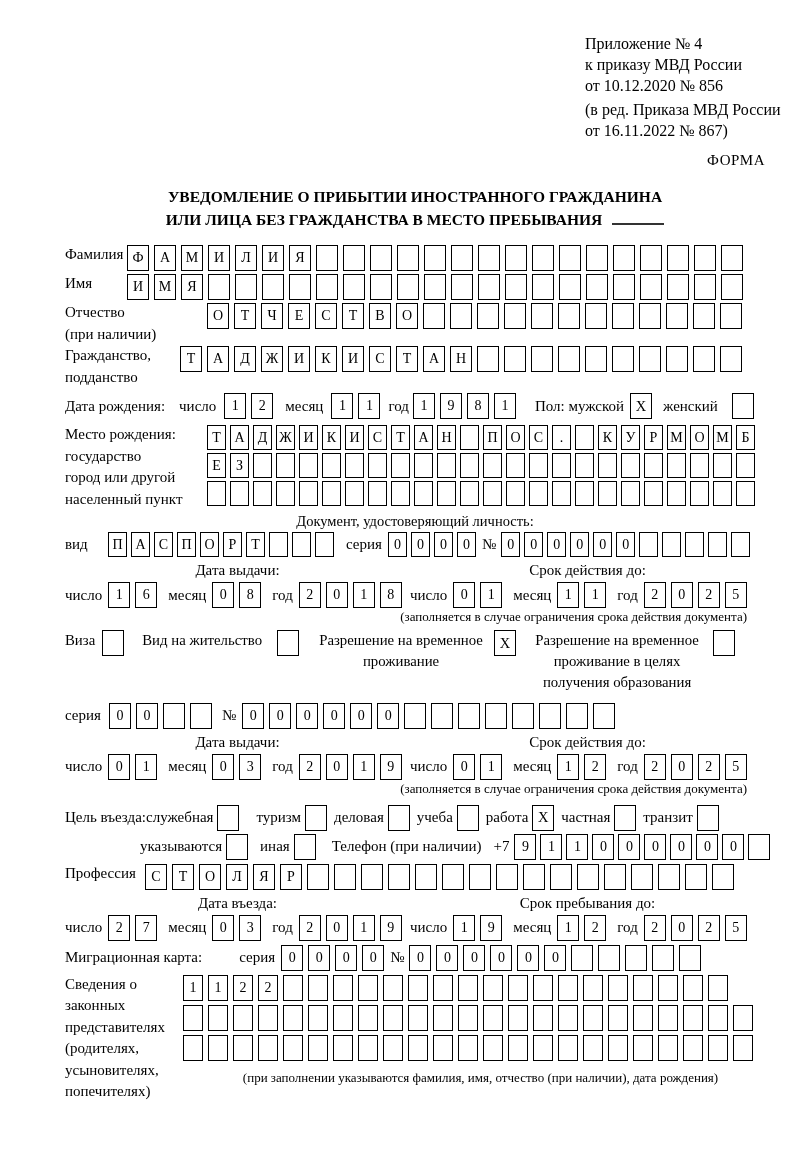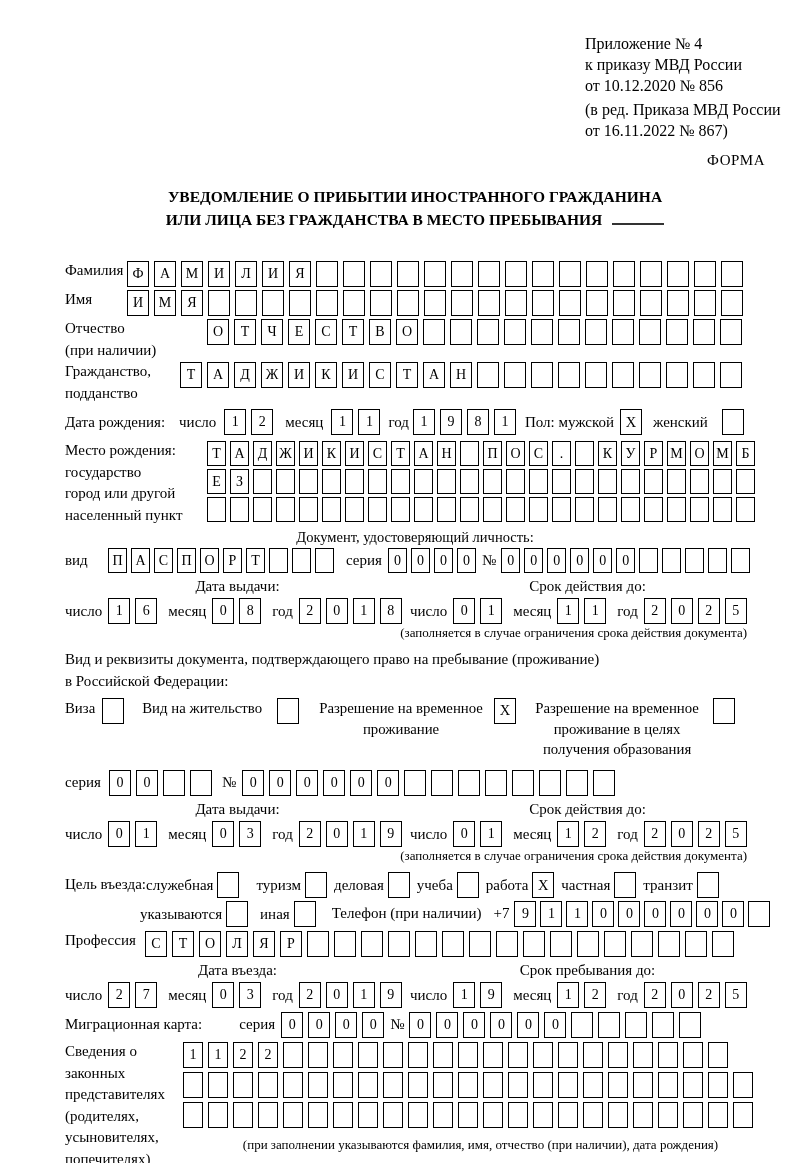--- a/index.html
+++ b/index.html
@@ -15,21 +15,21 @@
 .frow{display:flex;align-items:flex-start}
 .lbl{font-size:15px;line-height:1.3;flex:none}
 .cells{display:flex;gap:5px;flex:none}
 .cell{flex:none;width:22px;height:26px;border:1.5px solid #000;display:flex;align-items:center;justify-content:center;font-size:14px;background:#fff}
 .cells.sm{gap:4px}
 .cells.sm .cell{width:19px;height:25px}
 .cells.rep{gap:5px}
 .cells.rep .cell{width:20px}
 .checkbox{flex:none;display:inline-flex;width:22px;height:26px;border:1.5px solid #000;align-items:center;justify-content:center;font-size:14.5px}
 .note{font-size:13px}
-.mt2{margin-top:2px}.mt3{margin-top:3px}.mt4{margin-top:4px}.mt6{margin-top:6px}.mt8{margin-top:8px}.mt10{margin-top:10px}.mt14{margin-top:30px}
+.mt2{margin-top:2px}.mt3{margin-top:3px}.mt4{margin-top:4px}.mt6{margin-top:6px}.mt8{margin-top:8px}.mt10{margin-top:10px}.mt14{margin-top:14px}
 .w62{width:62px}.w142{width:142px}.w115{width:115px}.w80{width:80px}.w118{width:118px}
 .stack>div{margin-top:2px}
 .stack>div:first-child{margin-top:0}
 .inline{display:flex;align-items:center}
 .docheading{margin-top:4px;text-align:center;font-weight:normal;font-size:14.5px}
 .daterow{display:flex;margin-top:5px}
 .datecol{flex:none}
 .datecol.l{width:345px}
 .datecol.r{flex:1}
 .dhead{font-size:15px;text-align:center}
@@ -197,21 +197,21 @@
         <span class="cell">1</span>
         <span class="cell">1</span>
       </span>
     <span class="lbl" style="margin-left:8px">год</span>
     <span class="cells" style="margin-left:4px">
         <span class="cell">1</span>
         <span class="cell">9</span>
         <span class="cell">8</span>
         <span class="cell">1</span>
       </span>
-    <span class="lbl" style="margin-left:9px">Пол: мужской</span>
+    <span class="lbl" style="margin-left:19px">Пол: мужской</span>
     <span class="checkbox" style="margin-left:6px">X</span>
     <span class="lbl" style="margin-left:11px">женский</span>
     <span class="checkbox" style="margin-left:14px"></span>
   </div>
 
   <div class="frow mt6">
     <div class="lbl w142 stack">
       <div>Место рождения:</div>
       <div>государство</div>
       <div>город или другой</div>
@@ -379,24 +379,20 @@
             <span class="cell">2</span>
             <span class="cell">0</span>
             <span class="cell">2</span>
             <span class="cell">5</span>
           </span>
       </div>
     </div>
   </div>
   <div class="note noterow">(заполняется в случае ограничения срока действия документа)</div>
 
-  <div class="para">
-    <div>Вид и реквизиты документа, подтверждающего право на пребывание (проживание)</div>
-    <div>в Российской Федерации:</div>
-  </div>
 
   <div class="optrow">
     <div class="opt">
       <span class="olbl">Виза</span>
       <span class="checkbox"></span>
     </div>
     <div class="opt" style="margin-left:18px">
       <span class="olbl">Вид на жительство</span>
       <span class="checkbox" style="margin-left:8px"></span>
     </div>

